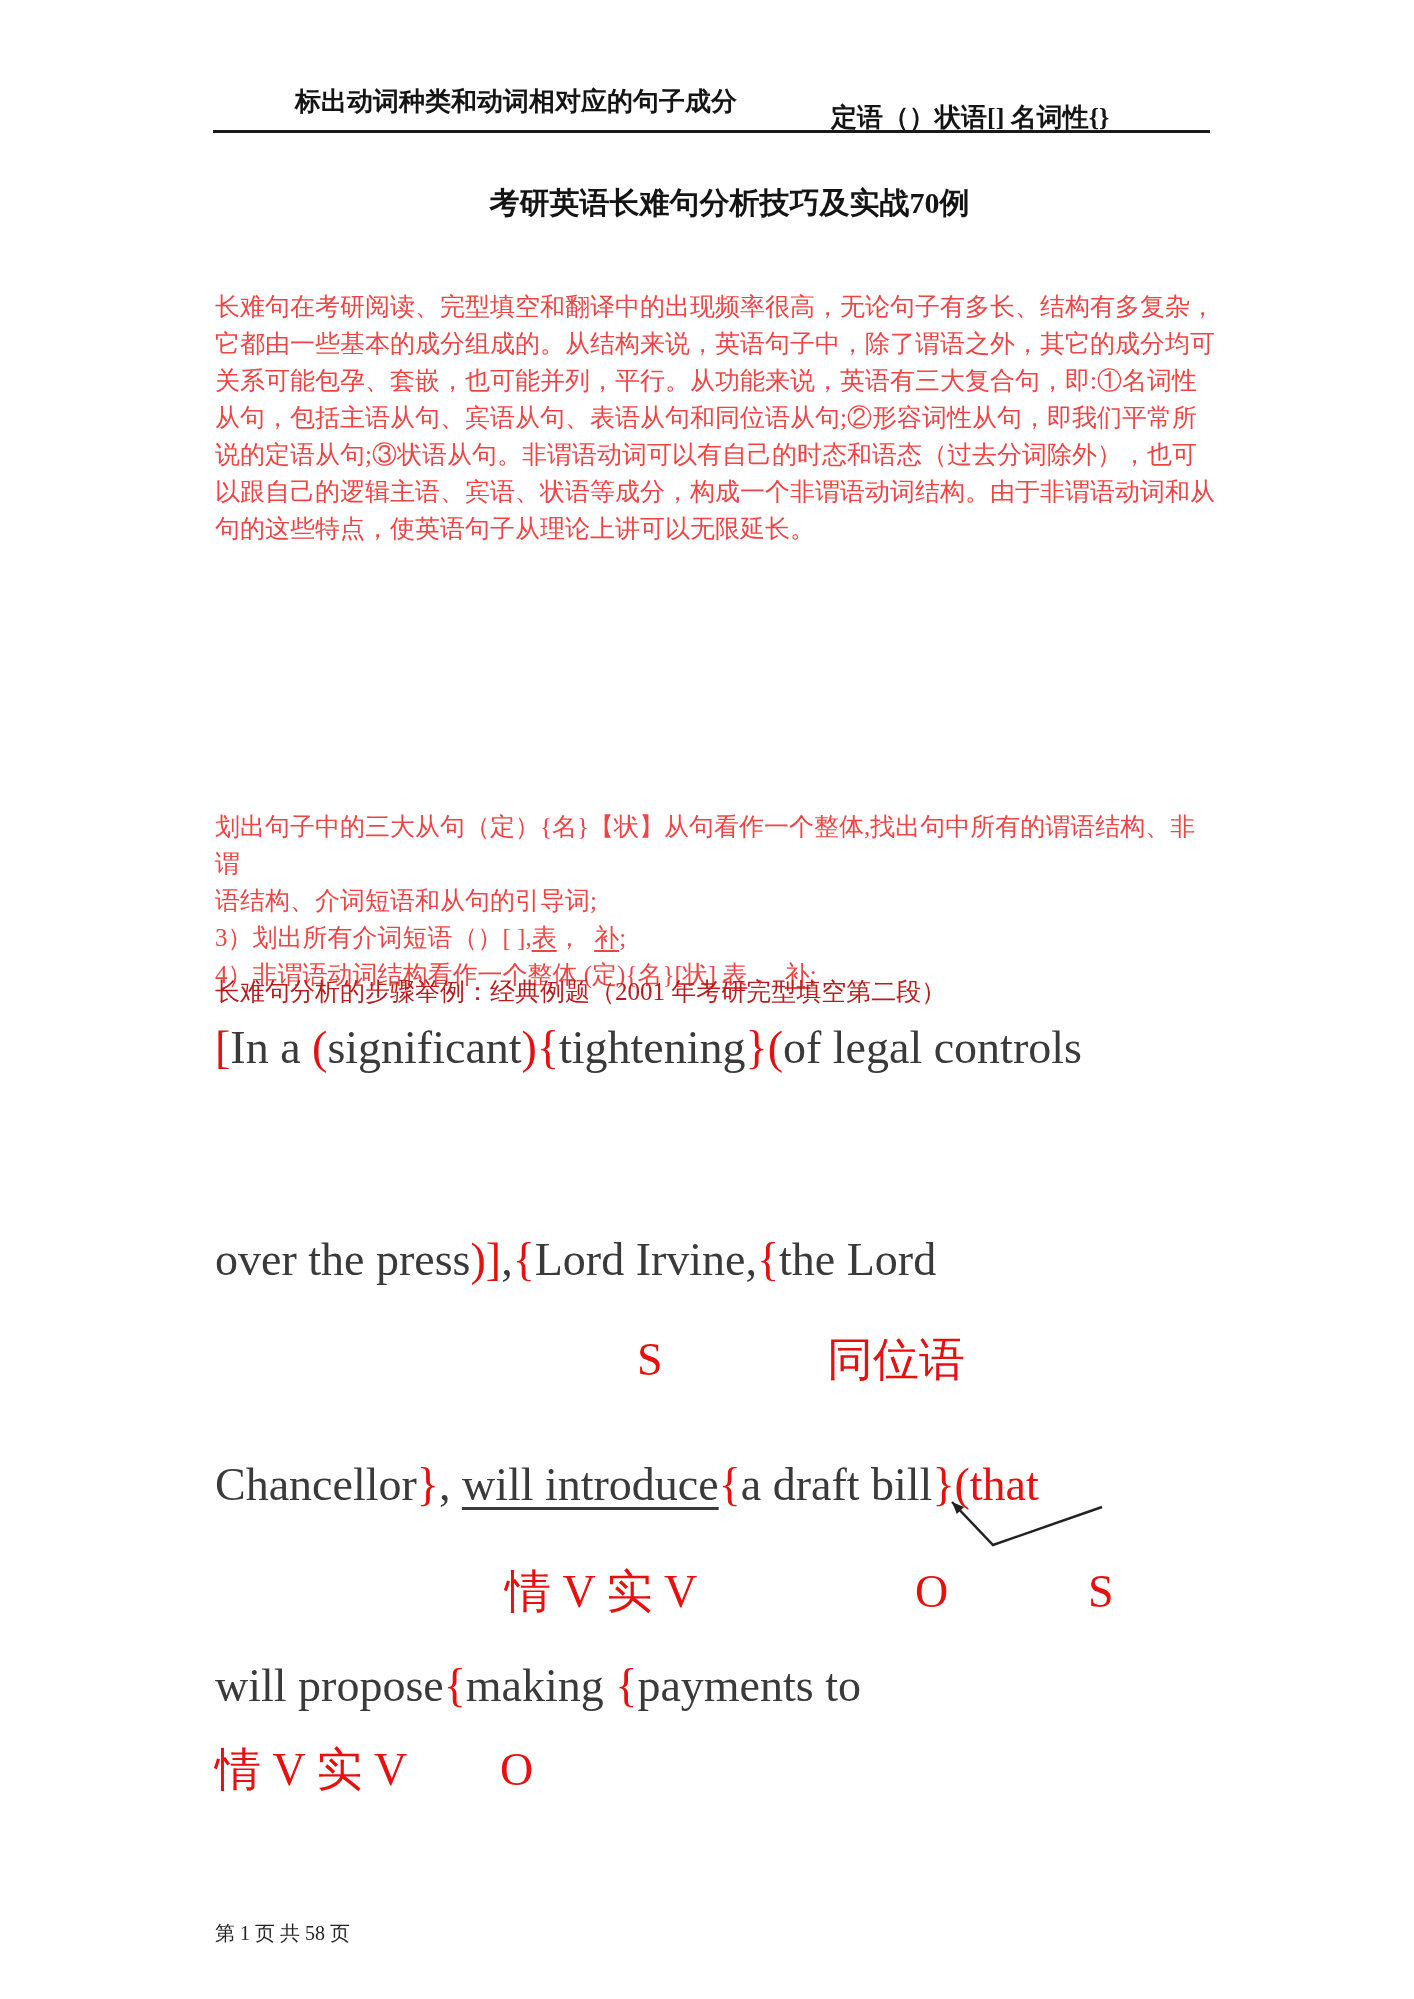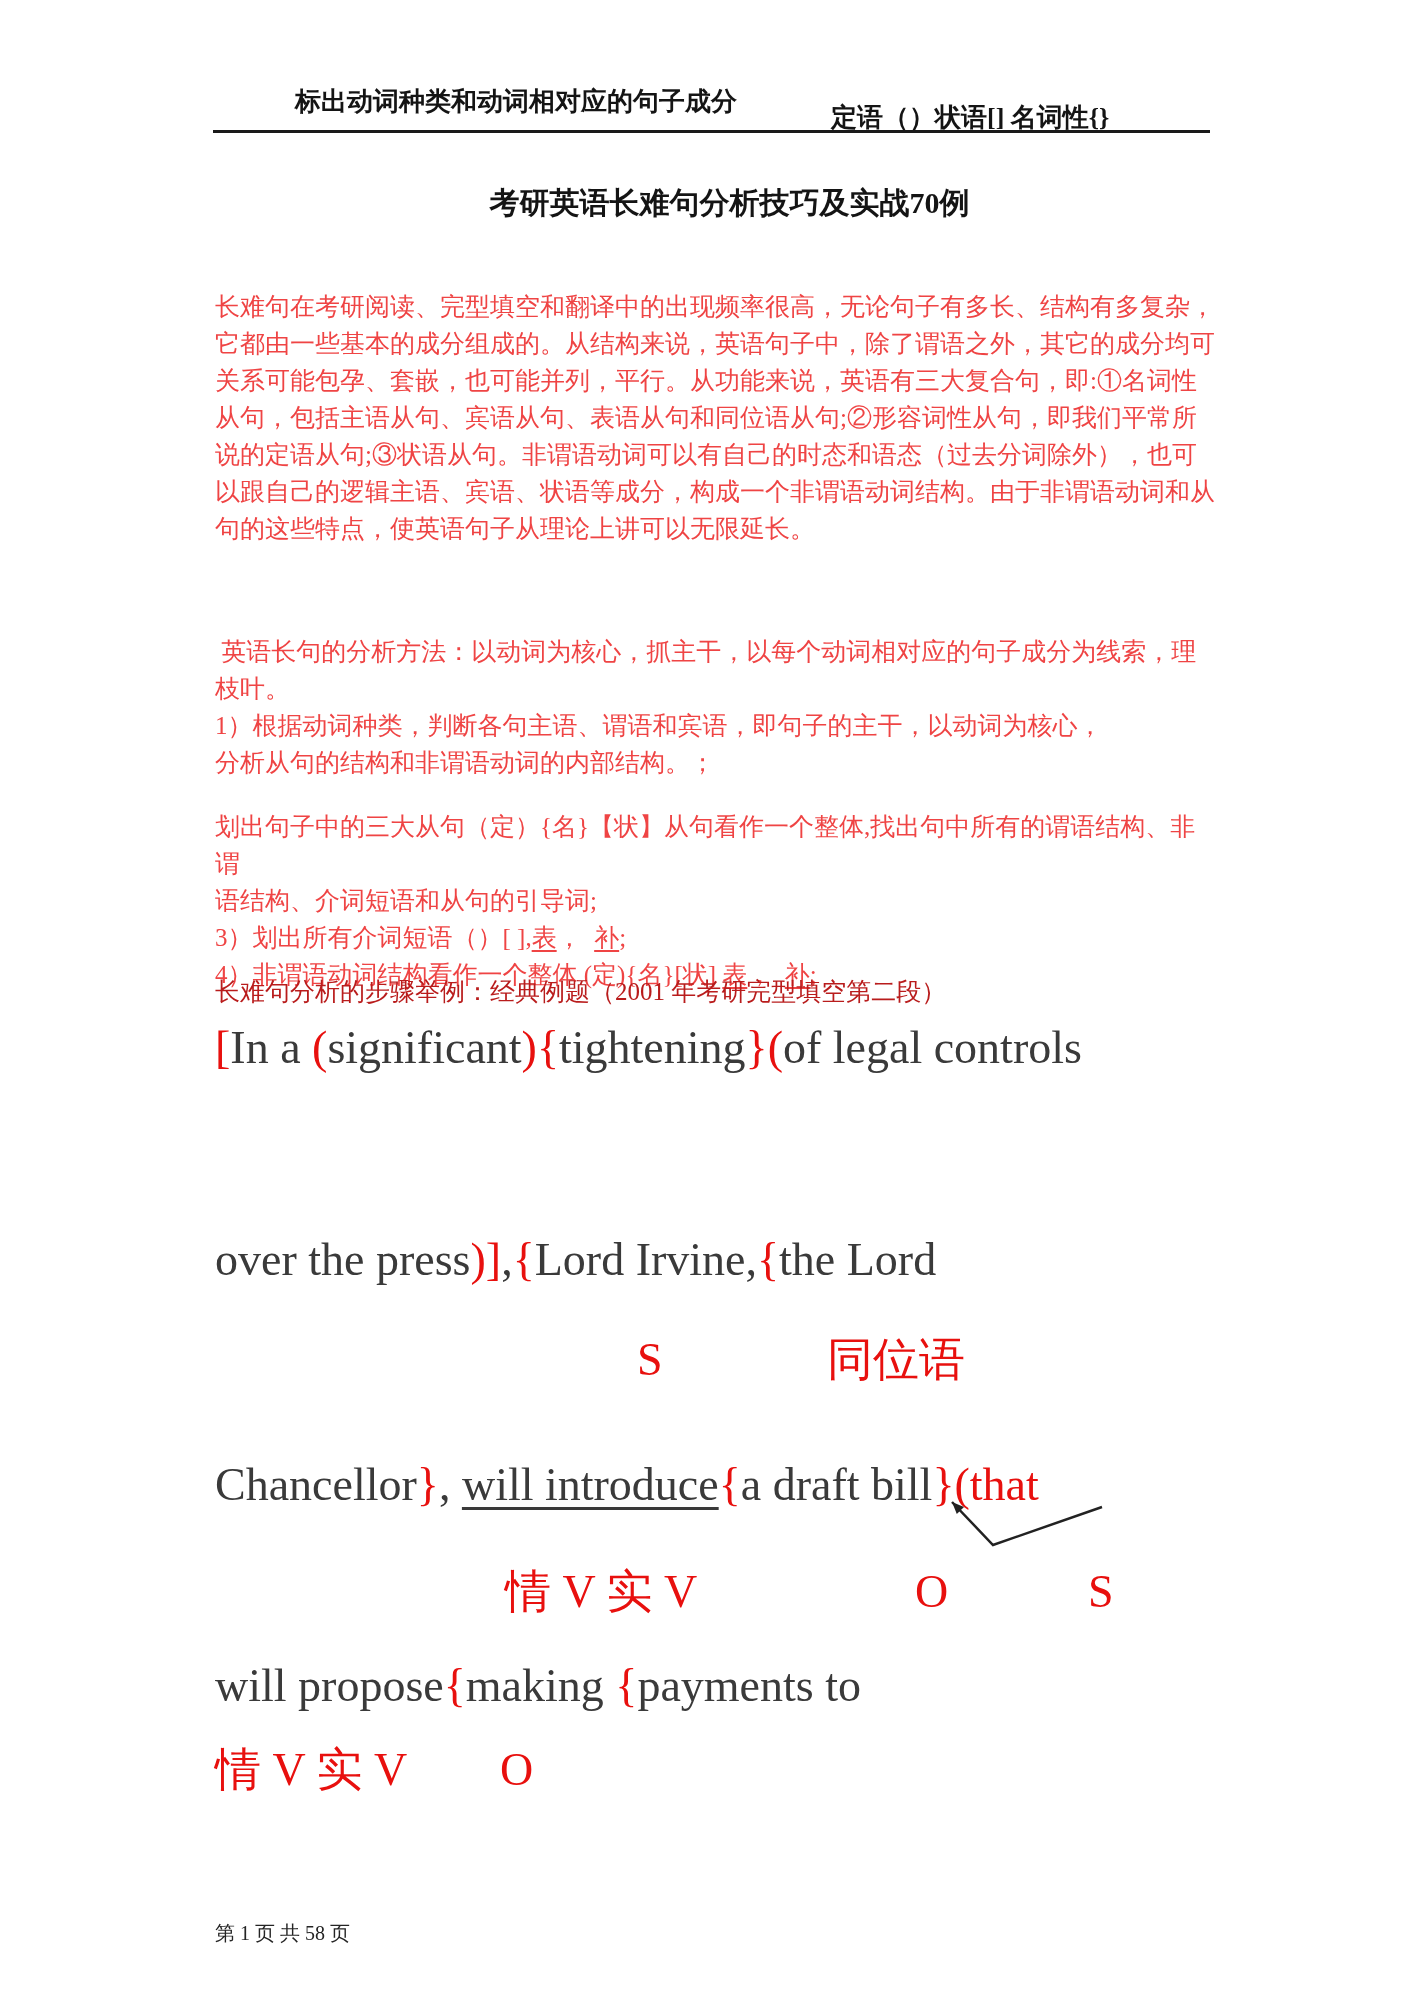--- a/index.html
+++ b/index.html
@@ -47,26 +47,20 @@
   <div class="block" style="top:288px">
     <div class="cn-line">长难句在考研阅读、完型填空和翻译中的出现频率很高，无论句子有多长、结构有多复杂，</div>
     <div class="cn-line">它都由一些基本的成分组成的。从结构来说，英语句子中，除了谓语之外，其它的成分均可</div>
     <div class="cn-line">关系可能包孕、套嵌，也可能并列，平行。从功能来说，英语有三大复合句，即:①名词性</div>
     <div class="cn-line">从句，包括主语从句、宾语从句、表语从句和同位语从句;②形容词性从句，即我们平常所</div>
     <div class="cn-line">说的定语从句;③状语从句。非谓语动词可以有自己的时态和语态（过去分词除外），也可</div>
     <div class="cn-line">以跟自己的逻辑主语、宾语、状语等成分，构成一个非谓语动词结构。由于非谓语动词和从</div>
     <div class="cn-line">句的这些特点，使英语句子从理论上讲可以无限延长。</div>
   </div>
 
-  <div class="block" style="top:633px">
-    <div class="cn-line"> 英语长句的分析方法：以动词为核心，抓主干，以每个动词相对应的句子成分为线索，理</div>
-    <div class="cn-line">枝叶。</div>
-    <div class="cn-line">1）根据动词种类，判断各句主语、谓语和宾语，即句子的主干，以动词为核心，</div>
-    <div class="cn-line">分析从句的结构和非谓语动词的内部结构。；</div>
-  </div>
 
   <div class="block steps-u" style="top:808px">
     <div class="cn-line">划出句子中的三大从句（定）{名}【状】从句看作一个整体,找出句中所有的谓语结构、非谓</div>
     <div class="cn-line">语结构、介词短语和从句的引导词;</div>
     <div class="cn-line"><span>3）划出所有介词短语（）[ ],</span><span class="u">表</span><span>，  </span><span class="u">补</span><span>;</span></div>
     <div class="cn-line"><span>4）非谓语动词结构看作一个整体 (定){名}[状] </span><span class="u">表</span><span>，  </span><span class="u">补</span><span>;</span></div>
   </div>
 
   <div class="note">长难句分析的步骤举例：经典例题（2001 年考研完型填空第二段）</div>
 

